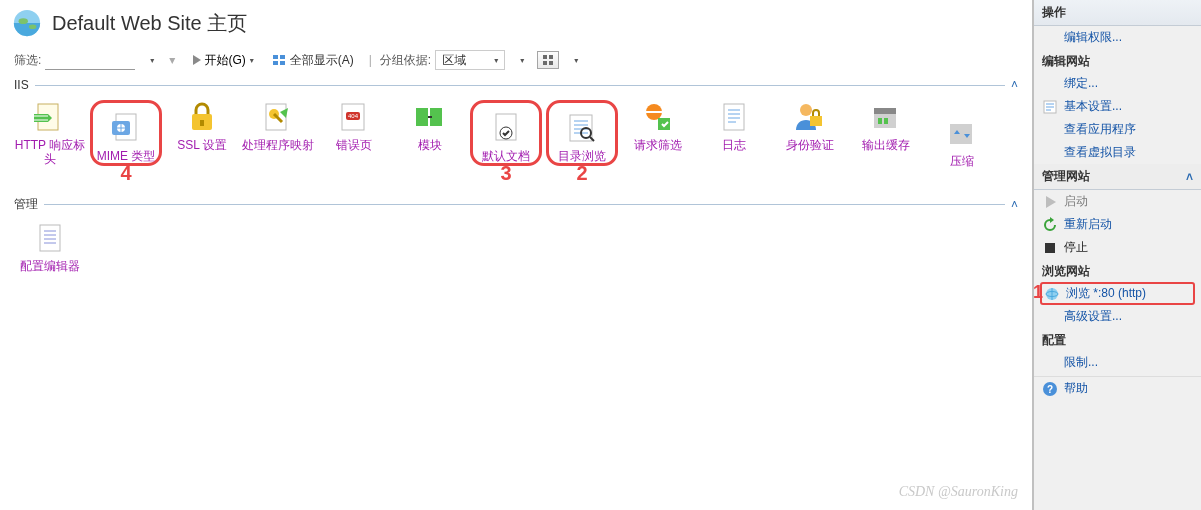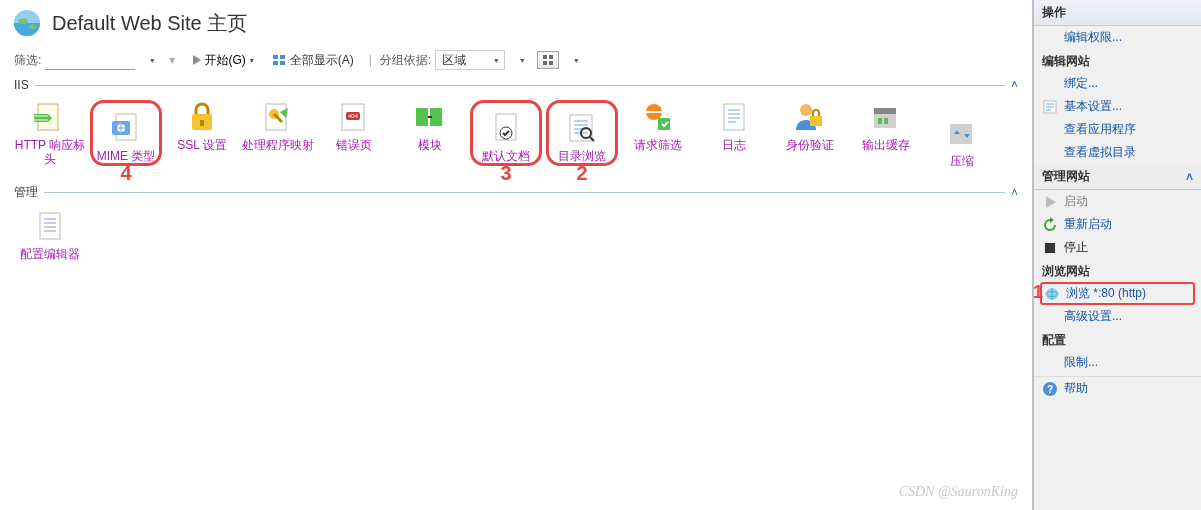--- a/index.html
+++ b/index.html
@@ -413,21 +413,21 @@
           <svg width="36" height="36" viewBox="0 0 36 36">
             <rect x="6" y="8" width="22" height="20" fill="#d0d0d0"></rect>
             <path d="M10 18h6l-3-4zM26 18h-6l3 4z" fill="#4a90d9"></path>
           </svg>
         </div>
       <div class="icon-label">压缩</div>
     </div>
 
   </div>
 
-  <div class="section-header" style="margin-top:8px">
+  <div class="section-header" style="margin-top:20px">
     <span class="label">管理</span>
     <div class="line"></div>
     <span class="chev">˄</span>
   </div>
 
   <div class="icons">
     <div class="icon-item">
       <div class="icon-box">
           <svg width="36" height="36" viewBox="0 0 36 36">
             <rect x="8" y="4" width="20" height="26" fill="#fff" stroke="#bbb"></rect>

